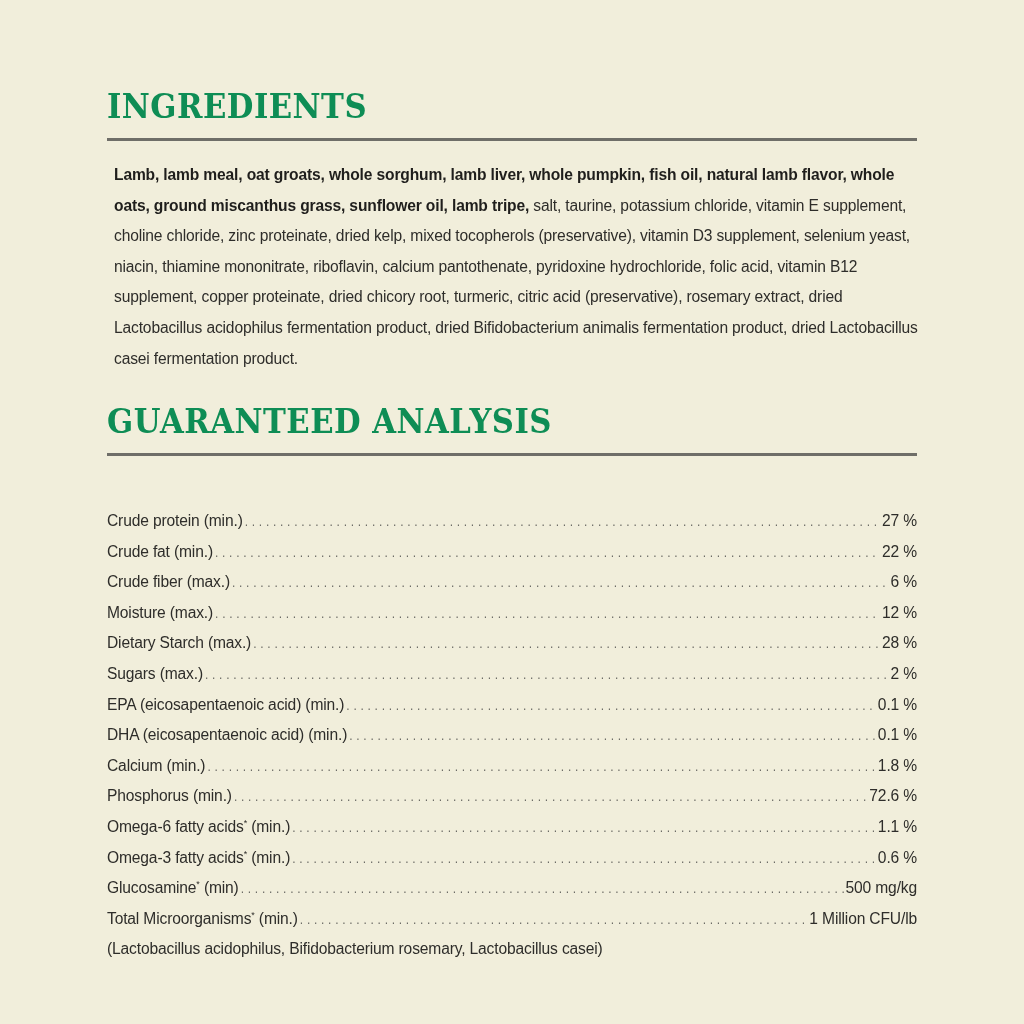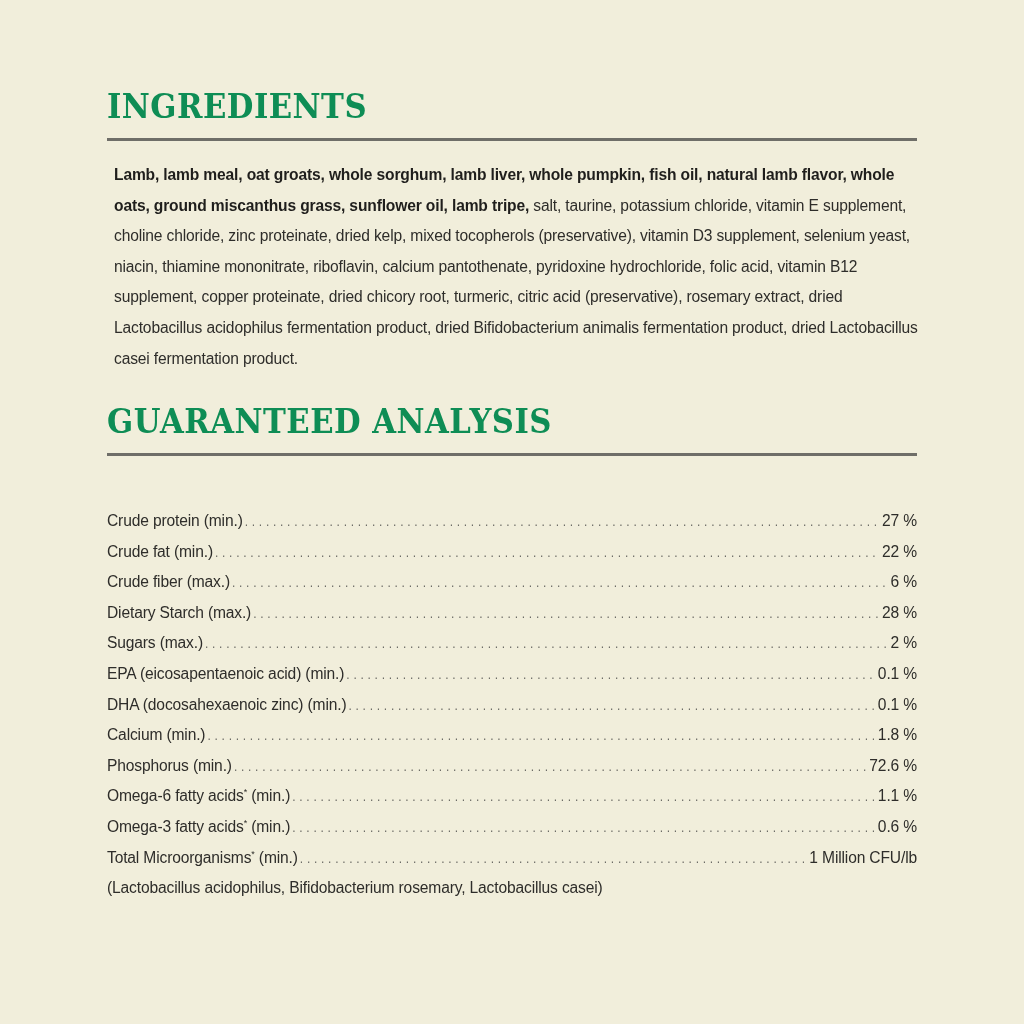--- a/index.html
+++ b/index.html
@@ -143,36 +143,41 @@
       <span class="label"><span>Crude fat</span><span> (min.)</span></span>
       <span class="dots"></span>
       <span class="value">22 %</span>
     </div>
     <div class="row">
       <span class="label"><span>Crude fiber</span><span> (max.)</span></span>
       <span class="dots"></span>
       <span class="value">6 %</span>
     </div>
     <div class="row">
+      <span class="label"><span>Moisture</span><span> (max.)</span></span>
+      <span class="dots"></span>
+      <span class="value">12 %</span>
+    </div>
+    <div class="row">
       <span class="label"><span>Dietary Starch</span><span> (max.)</span></span>
       <span class="dots"></span>
       <span class="value">28 %</span>
     </div>
     <div class="row">
       <span class="label"><span>Sugars</span><span> (max.)</span></span>
       <span class="dots"></span>
       <span class="value">2 %</span>
     </div>
     <div class="row">
       <span class="label"><span>EPA (eicosapentaenoic acid)</span><span> (min.)</span></span>
       <span class="dots"></span>
       <span class="value">0.1 %</span>
     </div>
     <div class="row">
-      <span class="label"><span>DHA (docosahexaenoic zinc)</span><span> (min.)</span></span>
+      <span class="label"><span>DHA (eicosapentaenoic acid)</span><span> (min.)</span></span>
       <span class="dots"></span>
       <span class="value">0.1 %</span>
     </div>
     <div class="row">
       <span class="label"><span>Calcium</span><span> (min.)</span></span>
       <span class="dots"></span>
       <span class="value">1.8 %</span>
     </div>
     <div class="row">
       <span class="label"><span>Phosphorus</span><span> (min.)</span></span>
@@ -181,20 +186,25 @@
     </div>
     <div class="row">
       <span class="label"><span>Omega-6 fatty acids</span><sup class="ast">*</sup><span> (min.)</span></span>
       <span class="dots"></span>
       <span class="value">1.1 %</span>
     </div>
     <div class="row">
       <span class="label"><span>Omega-3 fatty acids</span><sup class="ast">*</sup><span> (min.)</span></span>
       <span class="dots"></span>
       <span class="value">0.6 %</span>
+    </div>
+    <div class="row">
+      <span class="label"><span>Glucosamine</span><sup class="ast">*</sup><span> (min)</span></span>
+      <span class="dots"></span>
+      <span class="value">500 mg/kg</span>
     </div>
     <div class="row">
       <span class="label"><span>Total Microorganisms</span><sup class="ast">*</sup><span> (min.)</span></span>
       <span class="dots"></span>
       <span class="value">1 Million CFU/lb</span>
     </div>
 
     <div class="note">(Lactobacillus acidophilus, Bifidobacterium rosemary, Lactobacillus casei)</div>
   </div>
 

